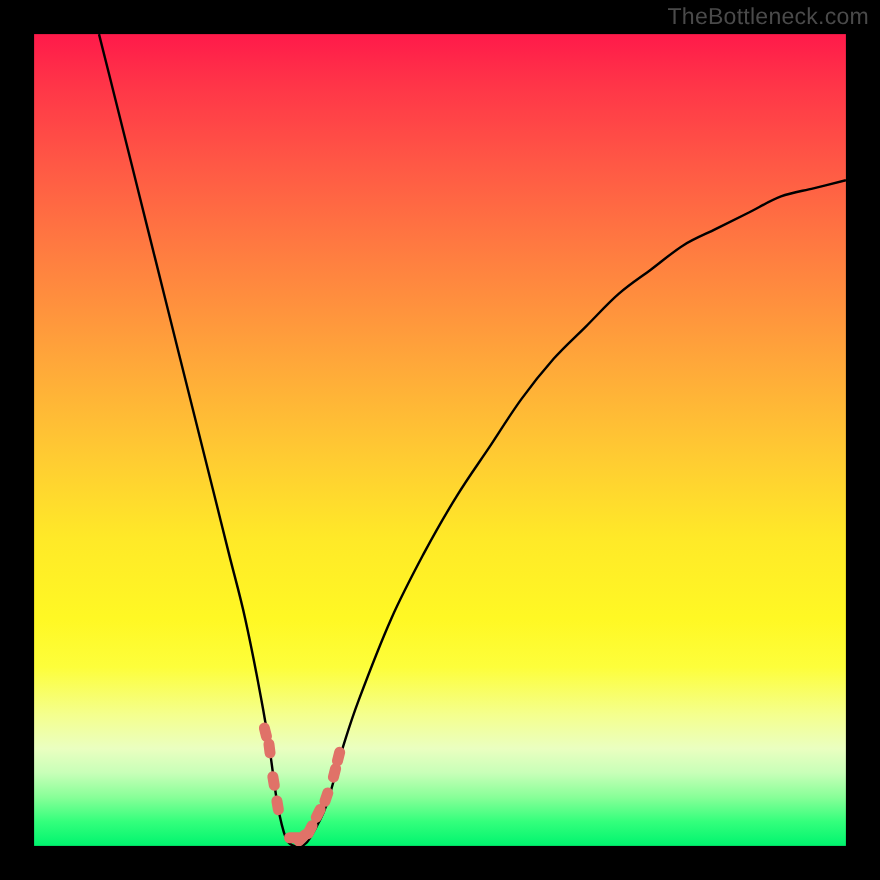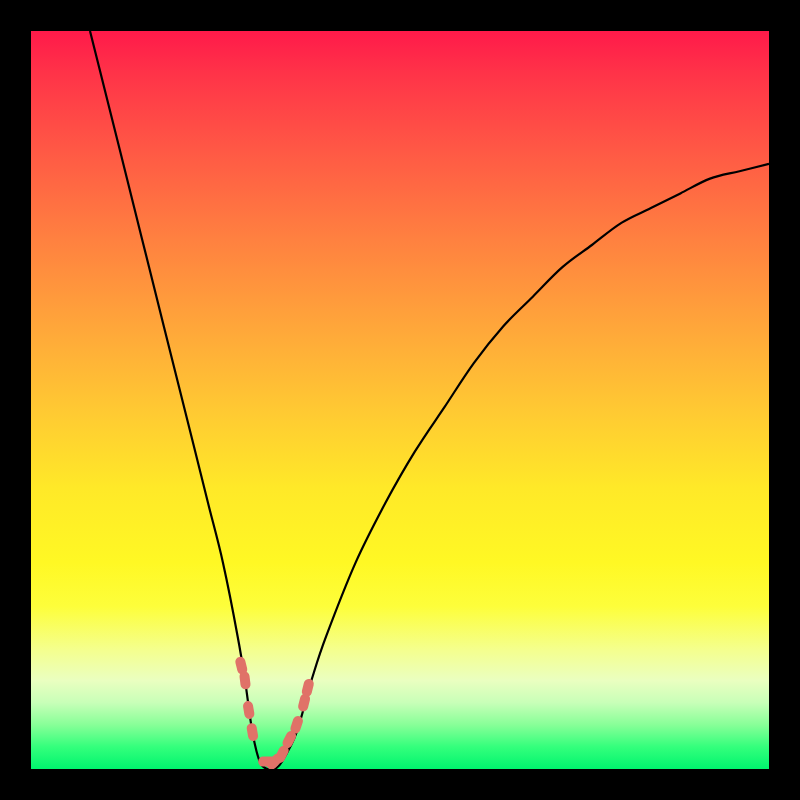--- a/index.html
+++ b/index.html
@@ -77,13 +77,14 @@
           <rect x="227.2" y="725.6" width="18" height="10" rx="5" fill="#e07268" transform="rotate(0.0 236.2 730.6)"></rect>
           <rect x="234.5" y="725.6" width="18" height="10" rx="5" fill="#e07268" transform="rotate(-45.0 243.5 730.6)"></rect>
           <rect x="241.9" y="718.2" width="18" height="10" rx="5" fill="#e07268" transform="rotate(-63.4 250.9 723.2)"></rect>
           <rect x="249.3" y="703.5" width="18" height="10" rx="5" fill="#e07268" transform="rotate(-63.4 258.3 708.5)"></rect>
           <rect x="256.7" y="688.7" width="18" height="10" rx="5" fill="#e07268" transform="rotate(-71.6 265.7 693.7)"></rect>
           <rect x="264.1" y="666.6" width="18" height="10" rx="5" fill="#e07268" transform="rotate(-76.0 273.1 671.6)"></rect>
           <rect x="267.8" y="651.8" width="18" height="10" rx="5" fill="#e07268" transform="rotate(-76.0 276.8 656.8)"></rect>
         </g>
     </svg>
   </div>
+  <div class="watermark">TheBottleneck.com</div>
 </div>
 
 </body></html>

